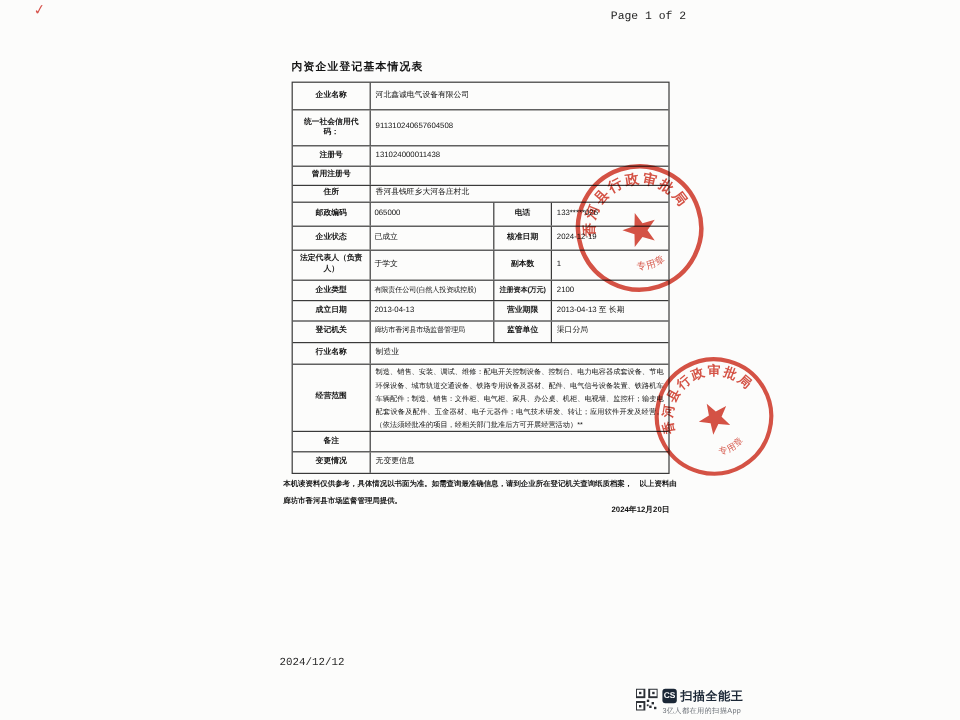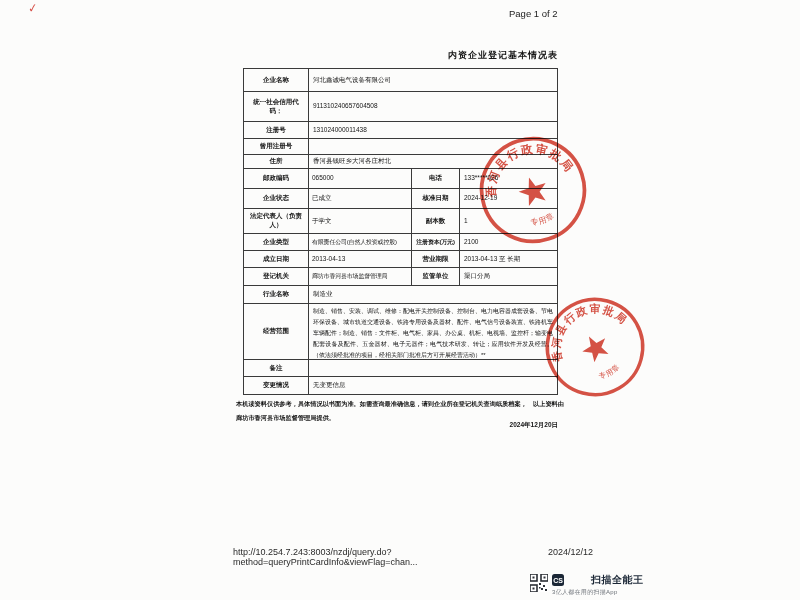--- a/index.html
+++ b/index.html
@@ -1,25 +1,25 @@
 <!DOCTYPE html>
 <html><head>
 <meta charset="utf-8">
 <style>
   html,body{margin:0;padding:0;background:#e9e9e9;}
   .canvas{
     position:relative;width:800px;height:600px;background:#fcfcfb;
     font-family:"Liberation Sans","DejaVu Sans",sans-serif;color:#141414;
     overflow:hidden;
   }
-  .serif{font-family:Liberation Sans, sans-serif;}
+  .serif{font-family:Liberation Mono, monospace;}
   .corner-mark{position:absolute;left:28px;top:1px;color:#d0342c;font-size:12px;
     font-weight:bold;transform:rotate(-8deg);opacity:.85;}
   .page-indicator{position:absolute;left:509px;top:8px;font-size:9.5px;color:#222;}
-  .doc-title{position:absolute;left:243px;top:49px;width:315px;text-align:right;
+  .doc-title{position:absolute;left:243px;top:49px;width:315px;text-align:left;
     font-size:9px;font-weight:bold;letter-spacing:1px;}
   
   .doc-table{position:absolute;left:243px;top:68px;width:315px;border:1px solid #3a3a3a;
     box-sizing:border-box;background:transparent;}
   .trow{display:flex;align-items:stretch;border-top:1px solid #3a3a3a;box-sizing:border-box;}
   .trow:first-child{border-top:none;}
   .cell{box-sizing:border-box;border-left:1px solid #3a3a3a;display:flex;align-items:center;
     font-size:6.5px;line-height:1.35;overflow:hidden;}
   .trow .cell:first-child{border-left:none;}
   .lab{flex:0 0 64px;justify-content:center;text-align:center;font-weight:bold;padding:1px 5px;}
@@ -39,21 +39,21 @@
   
   .url-line{position:absolute;left:233px;top:547px;width:360px;display:flex;gap:16px;
     font-size:9px;color:#2a2a2a;}
   
   .camscanner{position:absolute;left:530px;top:573px;display:flex;gap:4px;align-items:flex-start;}
   .qr{flex:0 0 auto;margin-top:1px;}
   .cs-right{display:flex;flex-direction:column;}
   .cs-top{display:flex;align-items:center;gap:3px;}
   .cs-logo{width:12px;height:12px;background:#1b2736;color:#fff;border-radius:2.5px;
     font-size:7px;font-weight:bold;display:flex;align-items:center;justify-content:center;}
-  .cs-name{font-size:10px;font-weight:bold;color:#1b2736;letter-spacing:.5px;margin-left:24px;}
+  .cs-name{font-size:10px;font-weight:bold;color:#1b2736;letter-spacing:.5px;}
   .cs-tagline{font-size:6px;color:#6a6f76;margin-top:1px;letter-spacing:.3px;}
 </style>
 </head>
 <body>
 
 <div class="canvas">
 
   <div class="corner-mark">✓</div>
   <div class="page-indicator serif">Page 1 of 2</div>
   <div class="doc-title">内资企业登记基本情况表</div>
@@ -175,21 +175,20 @@
       <textPath href="#arcTop2" startOffset="50%" text-anchor="middle">香河县行政审批局</textPath>
     </text>
     <polygon fill="#d23b2c" points="60,46 63.8,56.8 75.2,57.1 66.1,64 69.4,74.9 60,68.4 50.6,74.9 53.9,64 44.8,57.1 56.2,56.8"></polygon>
     <path id="arcBot2" d="M 34,82 A 30,30 0 0 0 86,82" fill="none"></path>
     <text font-size="8.5" fill="#d23b2c" letter-spacing="1">
       <textPath href="#arcBot2" startOffset="50%" text-anchor="middle">专用章</textPath>
     </text>
   </svg>
 
   <div class="url-line serif">
-    <span>http://10.254.7.243:8003/nzdj/query.do?method=queryPrintCardInfo&amp;viewFlag=chan...</span>
     <span>2024/12/12</span>
   </div>
 
   <div class="camscanner">
     <svg class="qr" width="18" height="18" viewBox="0 0 18 18">
       <rect x="0" y="0" width="18" height="18" fill="#ffffff"></rect>
       <rect x="0" y="0" width="7" height="7" fill="none" stroke="#2b2f35" stroke-width="1.6"></rect>
       <rect x="2.5" y="2.5" width="2" height="2" fill="#2b2f35"></rect>
       <rect x="11" y="0" width="7" height="7" fill="none" stroke="#2b2f35" stroke-width="1.6"></rect>
       <rect x="13.5" y="2.5" width="2" height="2" fill="#2b2f35"></rect>

